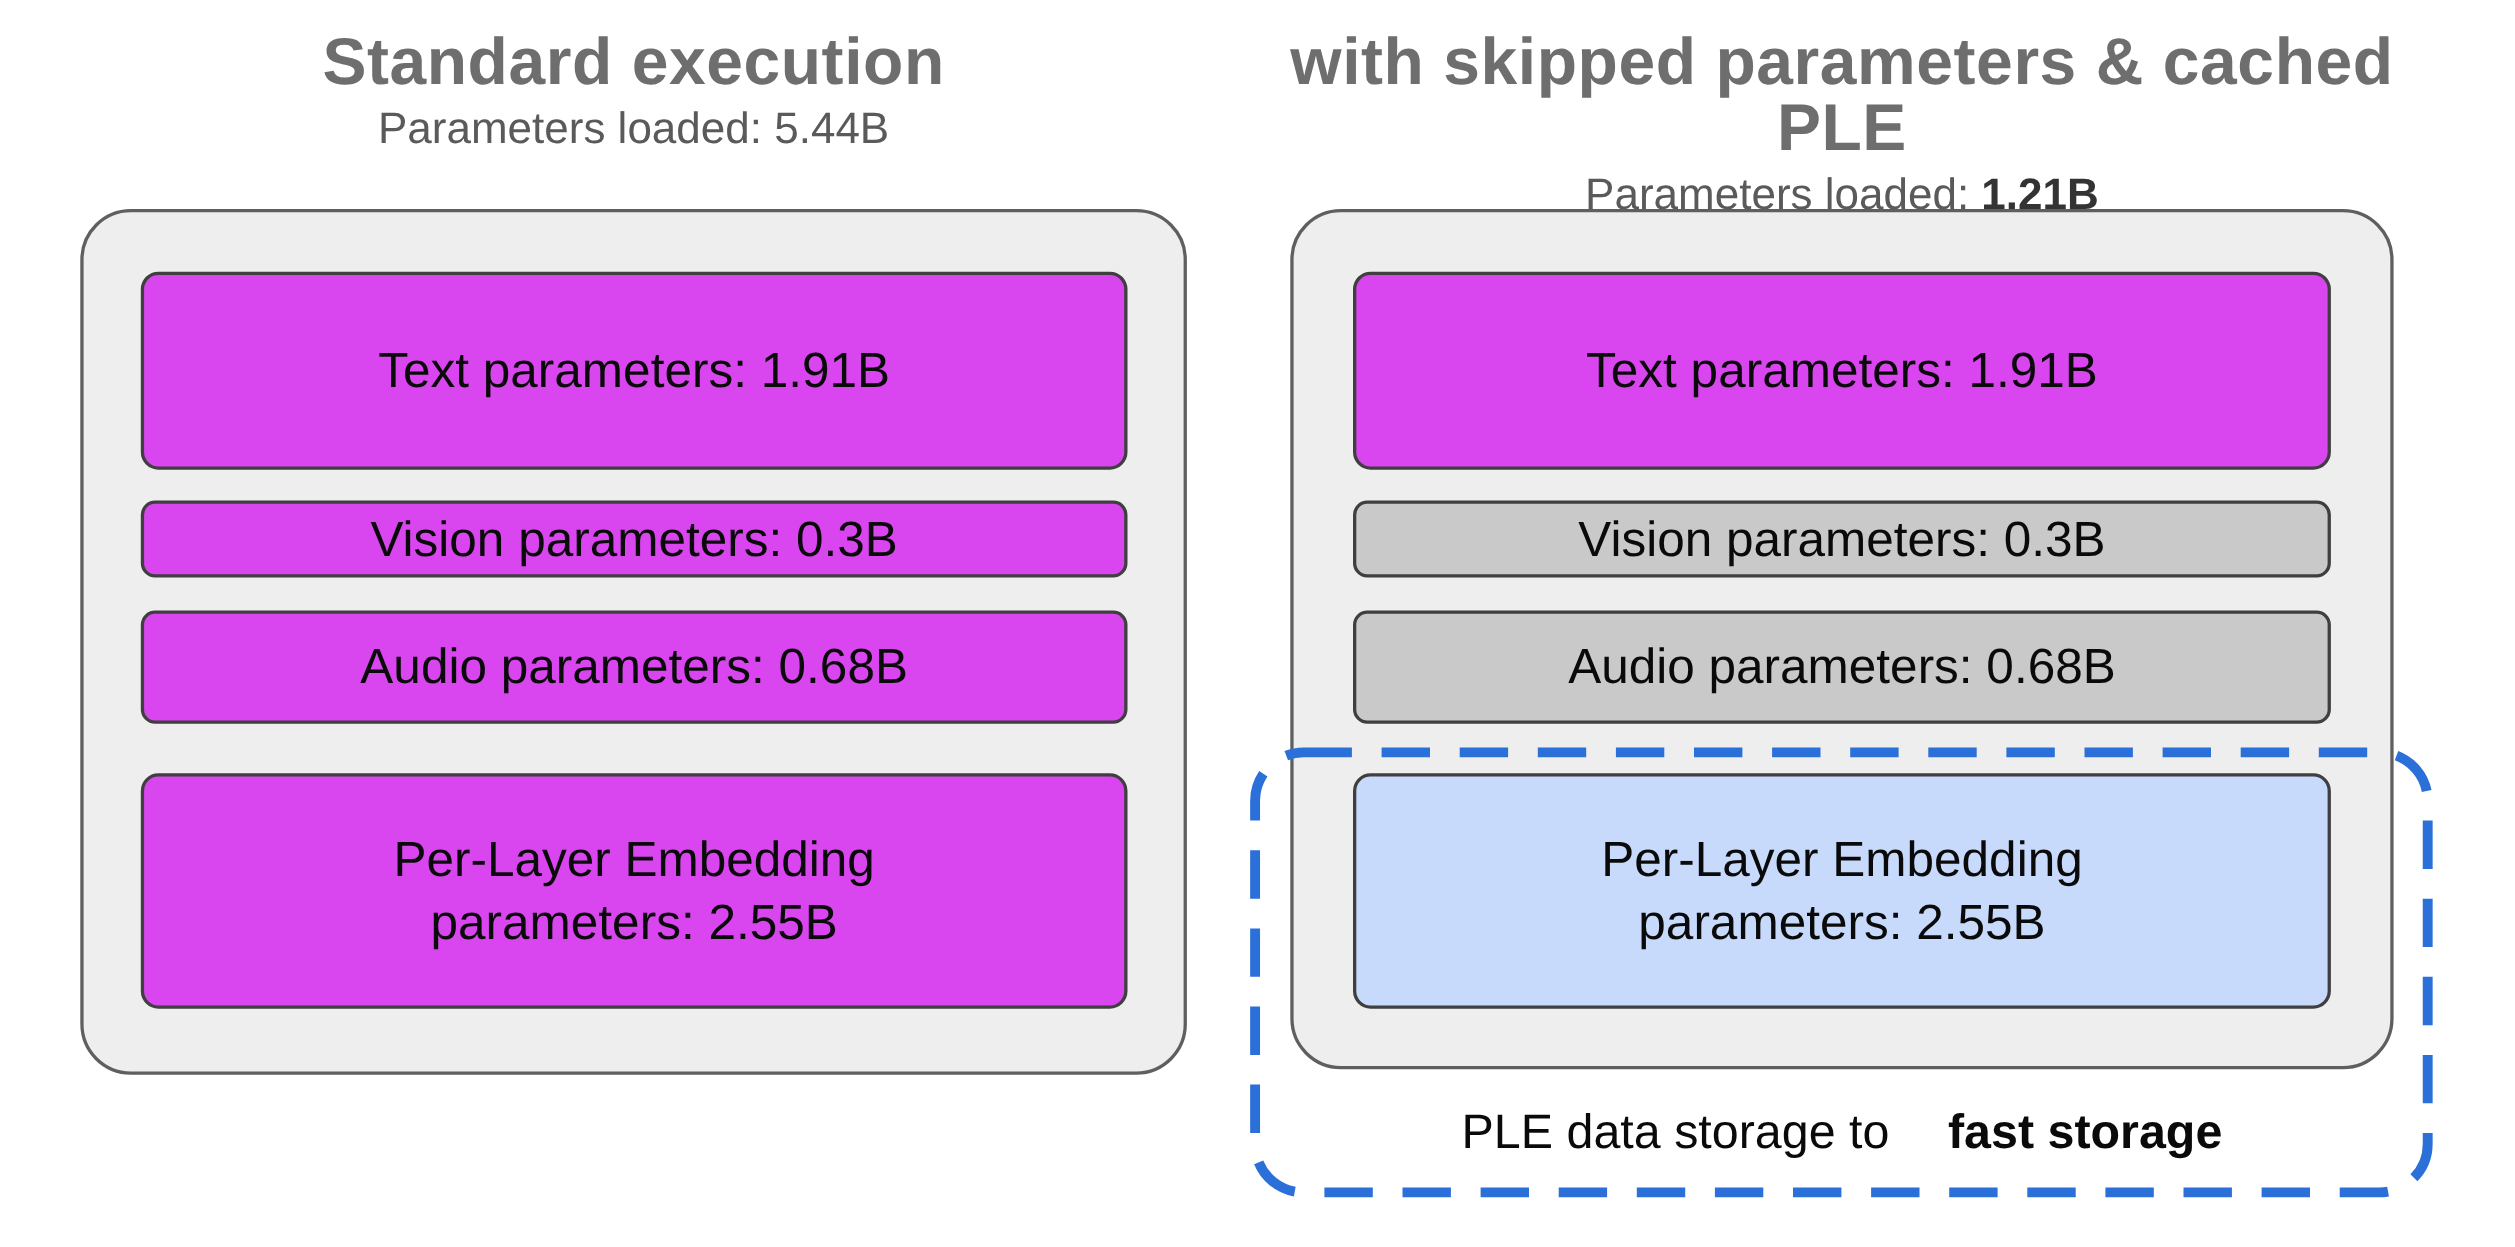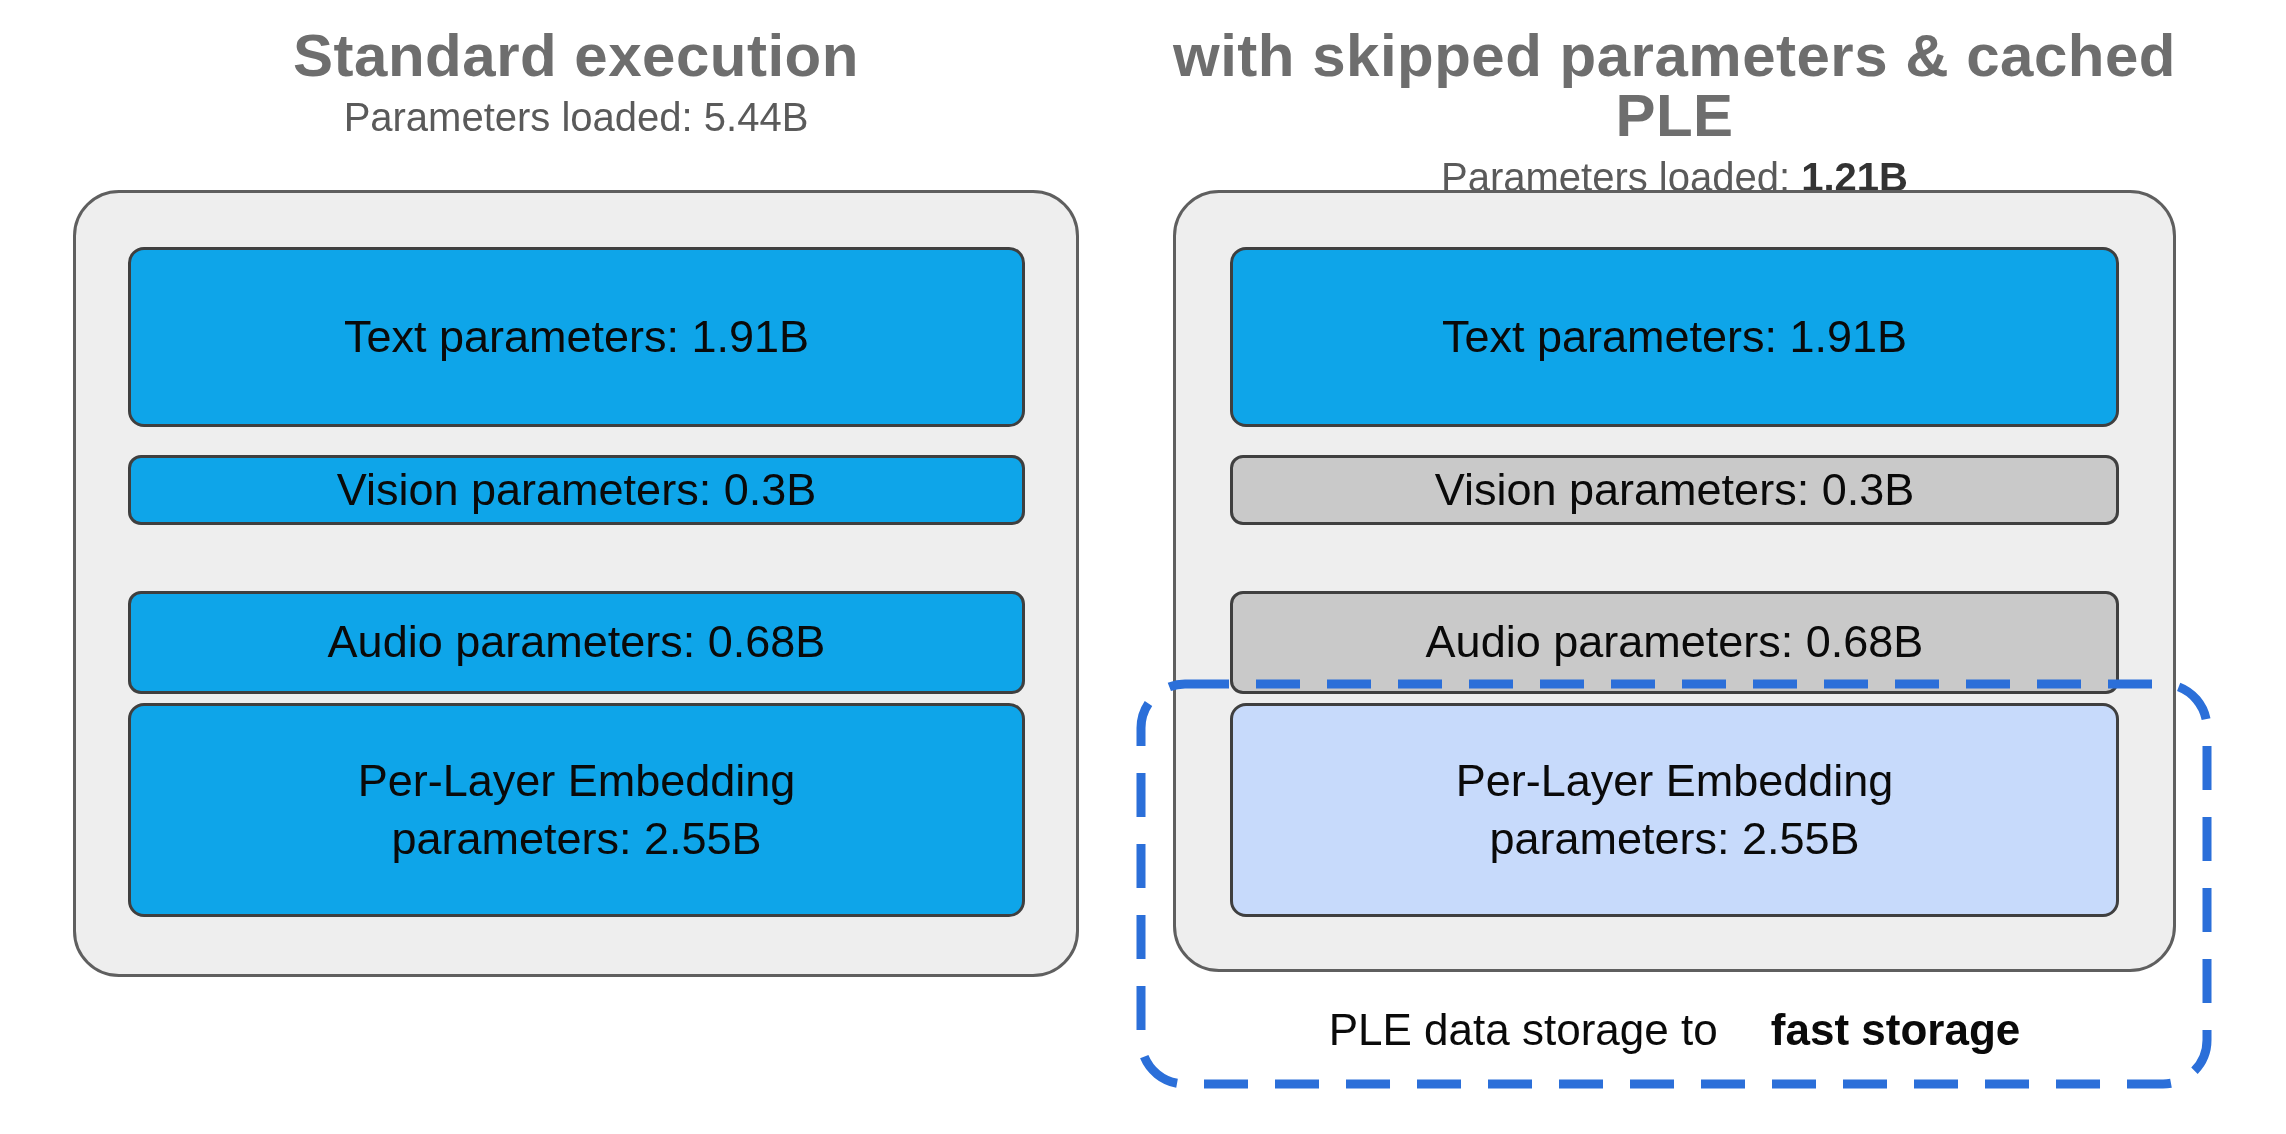--- a/index.html
+++ b/index.html
@@ -32,23 +32,23 @@
     position:absolute;box-sizing:border-box;
     display:flex;align-items:center;justify-content:center;
     text-align:center;font-size:45px;color:#0a0a0a;
     border:3px solid #3f3f3f;border-radius:16px;
     white-space:pre-line;line-height:1.3;
   }
   .container.left .param-box{left:52px;width:897px;}
   .container.right .param-box{left:54px;width:889px;}
   .pos-text{top:54px;height:180px;}
   .pos-vision{top:262px;height:70px;border-radius:13px;}
-  .pos-audio{top:362px;height:103px;border-radius:13px;margin-top:36px;}
+  .pos-audio{top:362px;height:103px;border-radius:13px;}
   .pos-ple{top:510px;height:214px;}
-  .box-blue{background:#0ea5e9;}
+  .box-blue{background:#d946ef;}
   .box-gray{background:#c9c9c9;}
   .box-lightblue{background:#c7dafb;}
   .dashed-region{
     position:absolute;left:1135px;top:678px;width:1078px;height:412px;
     pointer-events:none;
   }
   .dashed-region svg{display:block;}
   .cache-caption{
     position:absolute;left:1173px;top:1005px;width:1003px;
     text-align:center;font-size:44px;color:#0a0a0a;line-height:50px;

